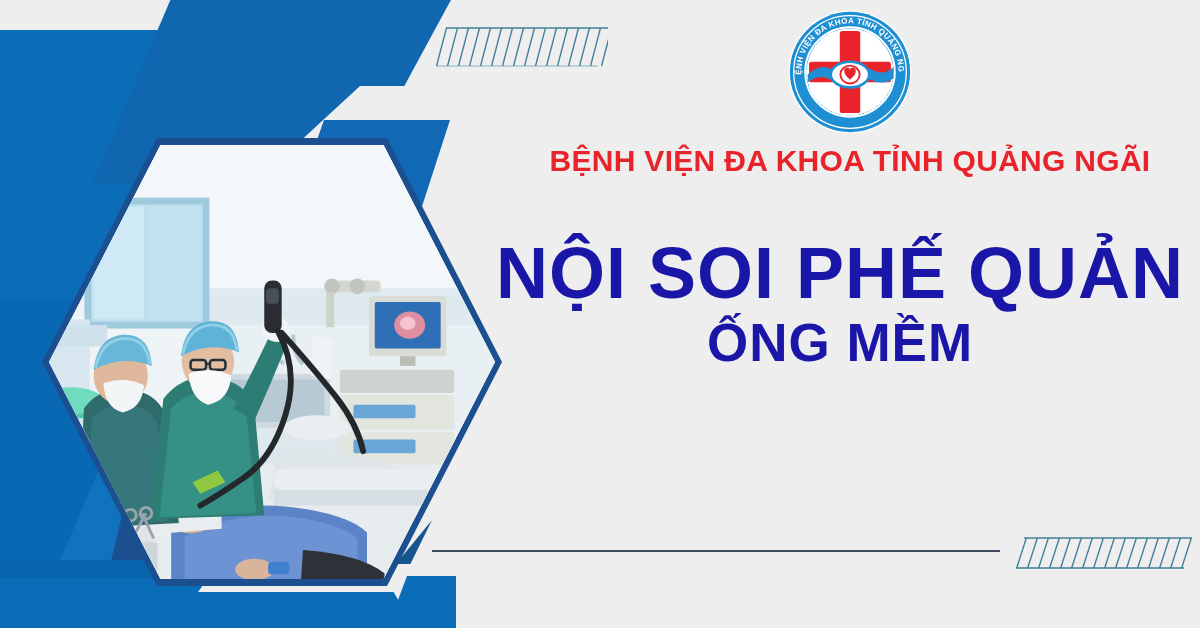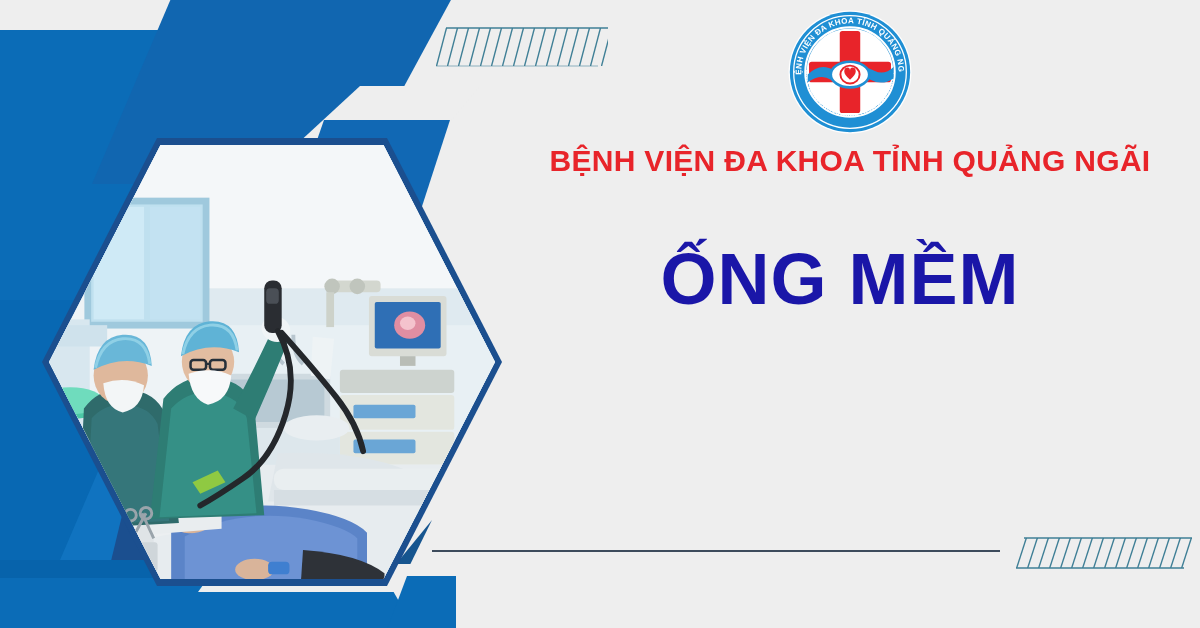--- a/index.html
+++ b/index.html
@@ -172,21 +172,21 @@
   .headline {
     position: absolute;
     left: 480px; top: 236px;
     width: 720px;
     text-align: center;
     color: #1a16a8;
     font-weight: bold;
     line-height: 1.03;
   }
   .headline-l1 { font-size: 72px; letter-spacing: 1px; }
-  .headline-l2 { font-size: 72px; letter-spacing: 1px; margin-top: 6px; }
+  .headline-l2 { font-size: 53px; letter-spacing: 1px; margin-top: 6px; }
 </style>
 </head>
 <body>
 
 <div id="poster">
 
   <div class="geo geo-tl-white"></div>
   <div class="geo geo-left-block"></div>
   <div class="geo geo-left-block2"></div>
   <div class="geo geo-left-highlight"></div>
@@ -377,16 +377,17 @@
                  l0 18 q-18 12 -36 2 q-14 -8 -26 0 q-18 12 -36 0 q-16 -10 -36 4 z" fill="#1f8fd4"></path>
         <ellipse cx="100" cy="104" rx="30" ry="20" fill="#ffffff" stroke="#1f8fd4" stroke-width="4"></ellipse>
         <ellipse cx="100" cy="104" rx="15" ry="14" fill="#ffffff" stroke="#e8242a" stroke-width="3"></ellipse>
         <path d="M100 112 q-9 -7 -9 -13 q0 -6 5 -6 q4 0 4 5 q0 -5 4 -5 q5 0 5 6 q0 6 -9 13 z" fill="#e8242a"></path>
       </g>
     </svg>
     <div class="hospital-name">BỆNH VIỆN ĐA KHOA TỈNH QUẢNG NGÃI</div>
   </div>
 
   <div class="headline">
+    <div class="headline-l1">NỘI SOI PHẾ QUẢN</div>
     <div class="headline-l2">ỐNG MỀM</div>
   </div>
 
 </div>
 
 </body></html>

